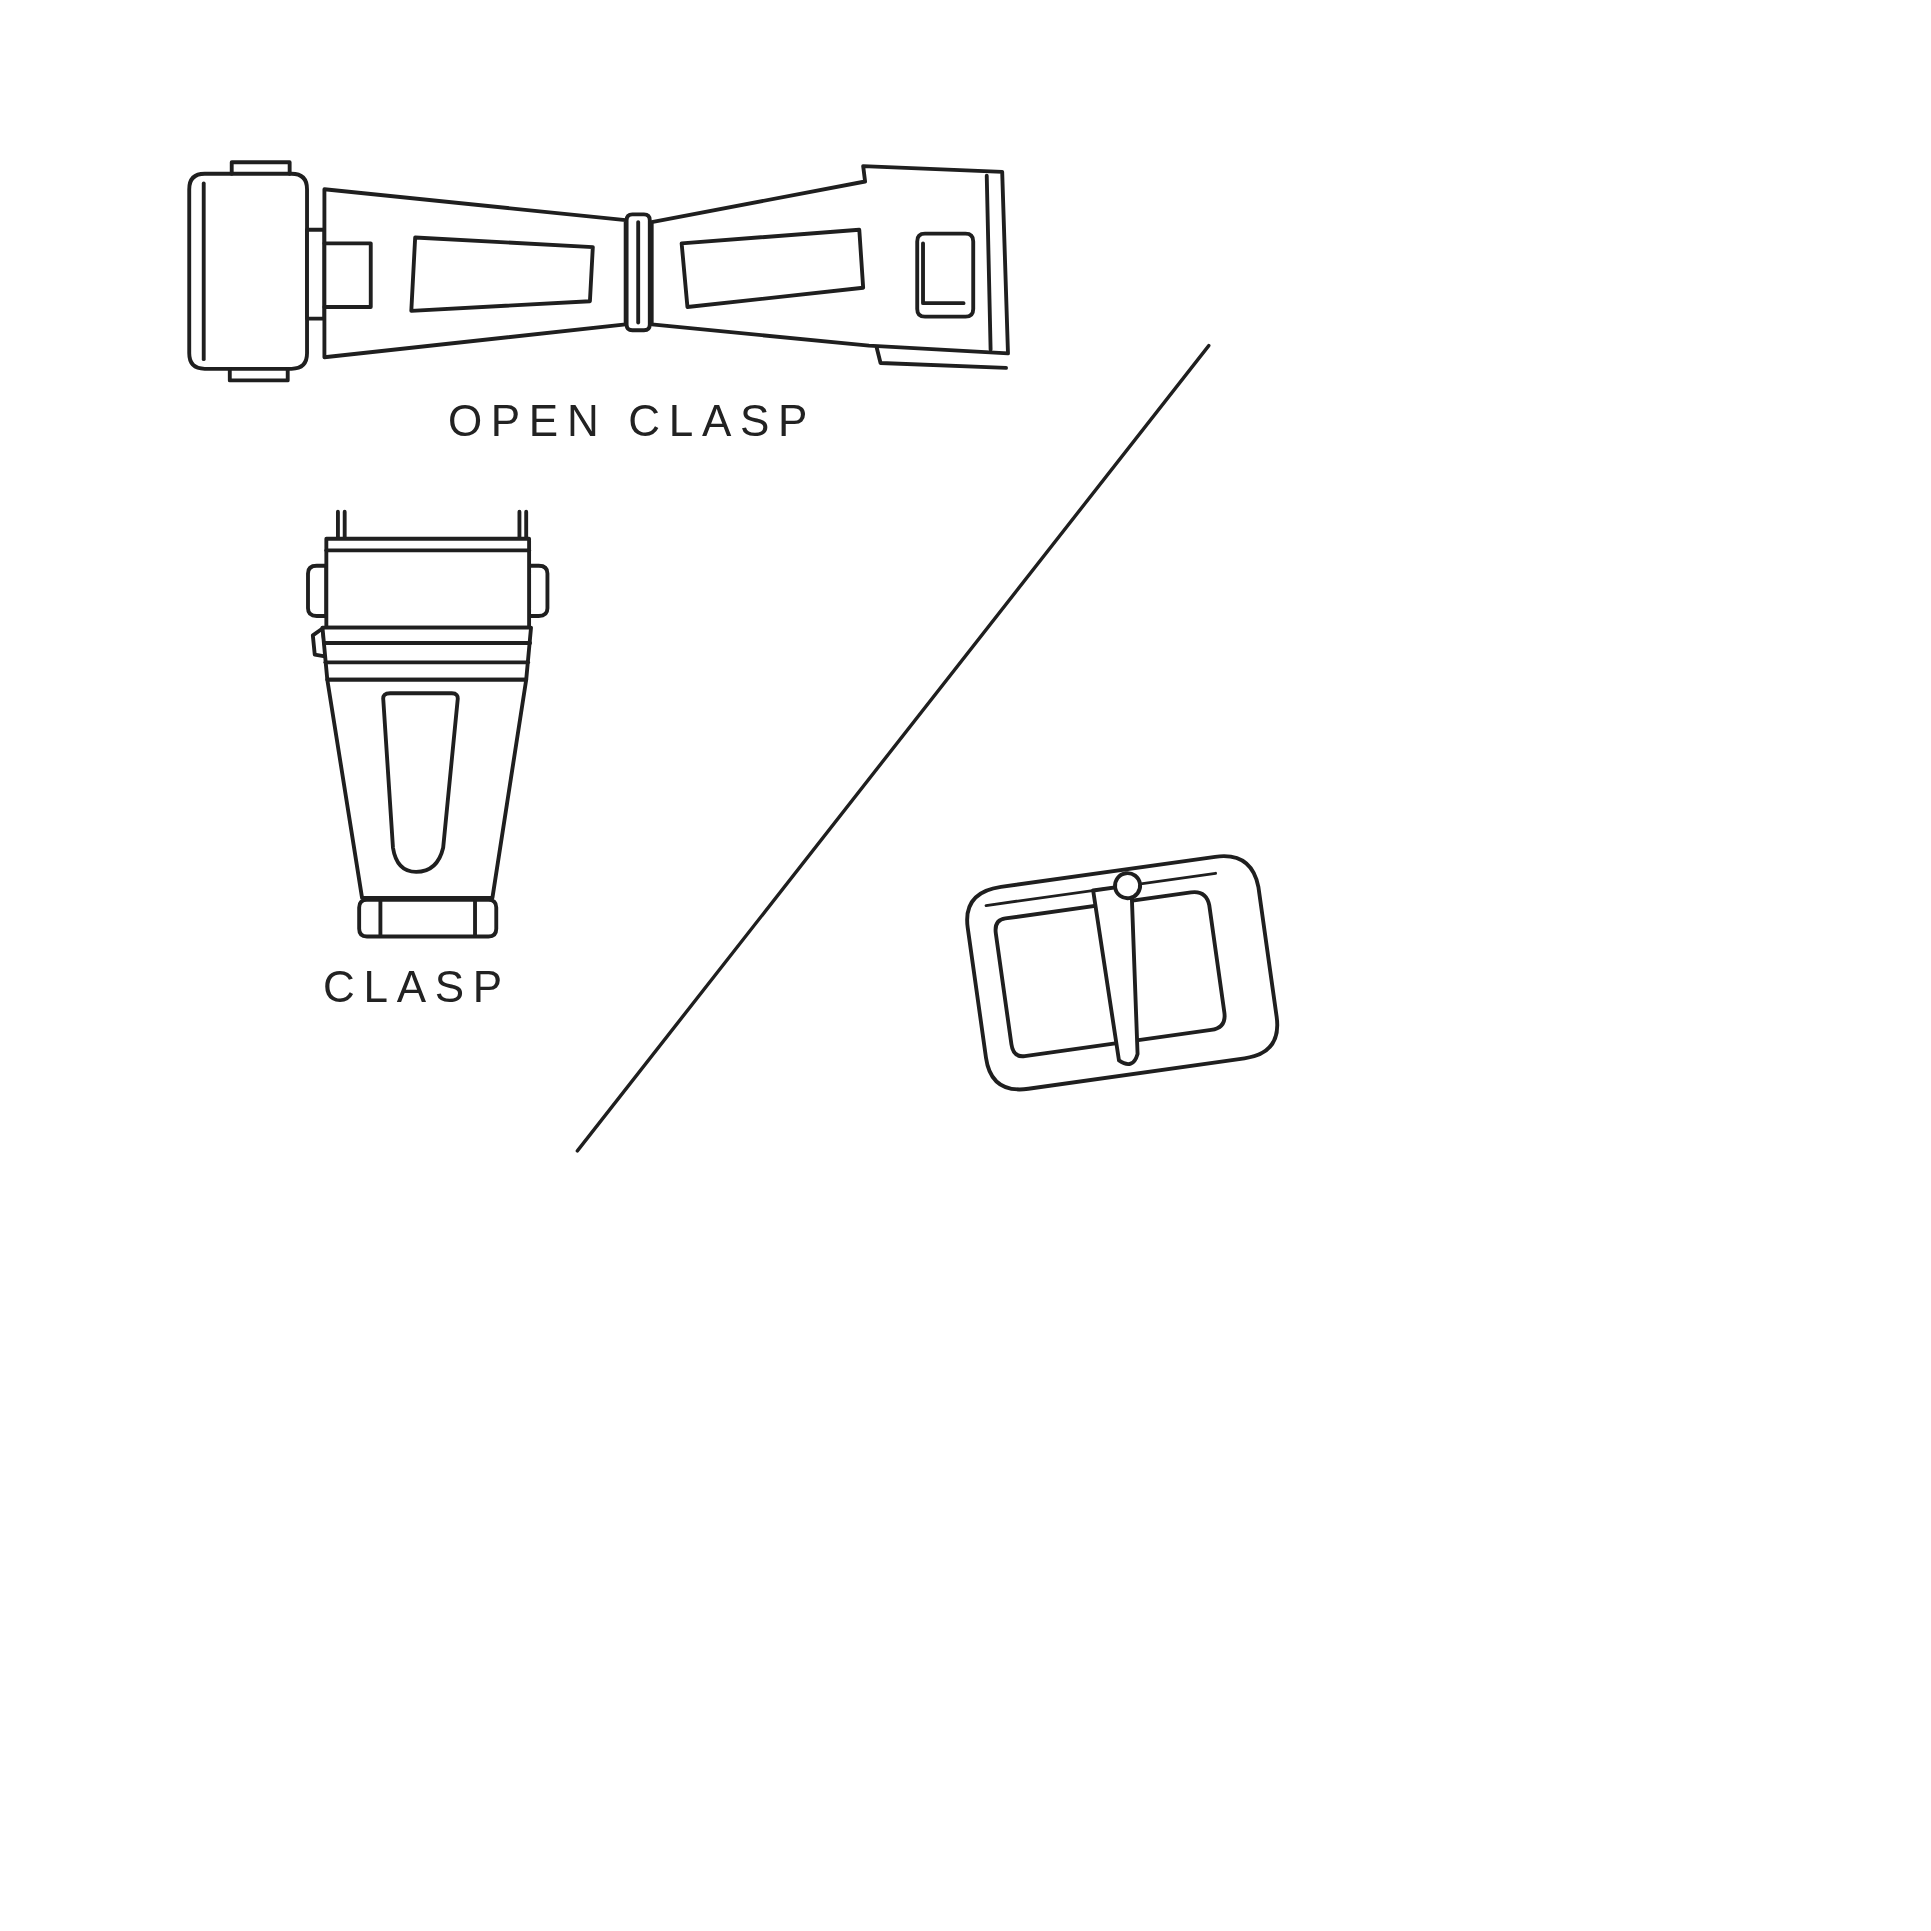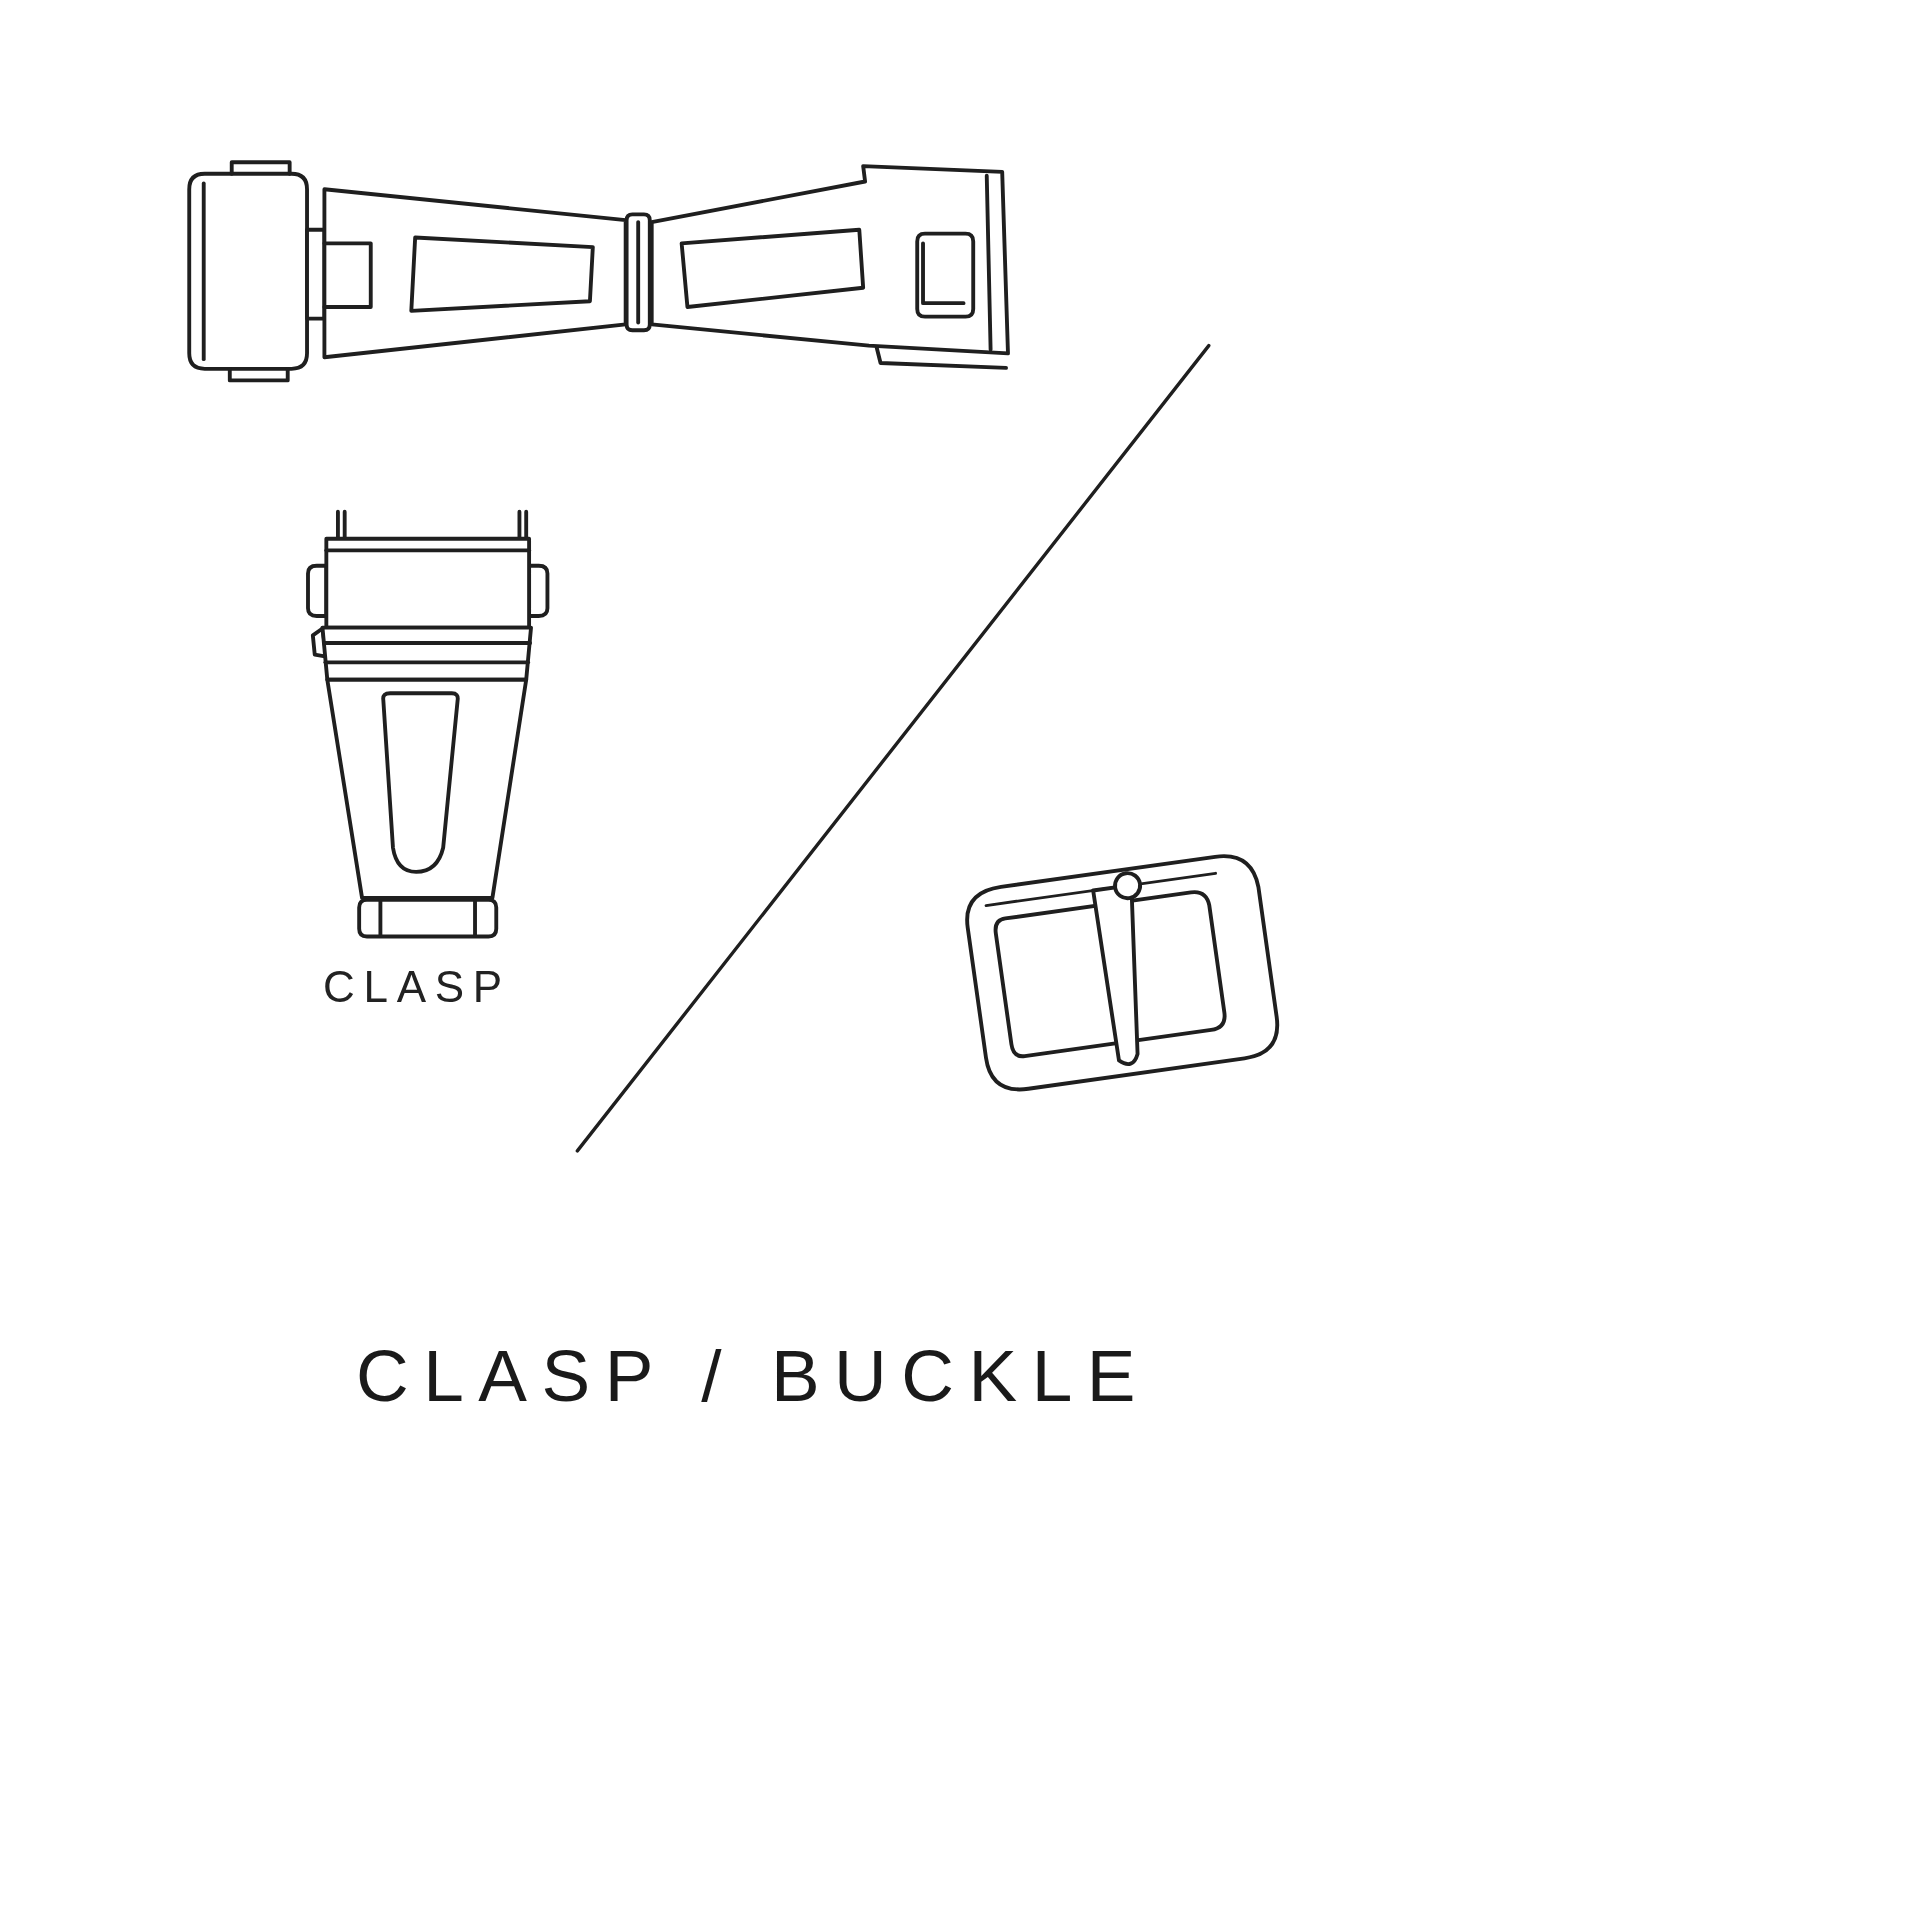--- a/index.html
+++ b/index.html
@@ -107,19 +107,19 @@
       <path fill="#ffffff" d="M -112 -70 H 82 Q 98 -70 99 -54 V 58 Q 99 74 83 74 H -112 Q -124 74 -124 60 V -56 Q -124 -70 -112 -70 Z"></path>
 
       <path stroke-width="3" d="M -130 -86 L 110 -86"></path>
 
       <path fill="#ffffff" d="M -18 -86 L 22 -86 L 4 88 Q -3 104 -16 92 Z"></path>
 
       <circle fill="#ffffff" cx="18" cy="-86" r="13"></circle>
     </g>
   </svg>
 
+  <div class="caption caption-small" style="left:632px; top:396px;">OPEN CLASP</div>
 
   <div class="caption caption-small" style="left:417px; top:962px;">CLASP</div>
 
-  <div class="page-title" style="left:753px; top:1334px;">CLASP / BUCKLE</div>
 
 </div>
 
 
 </body></html>

